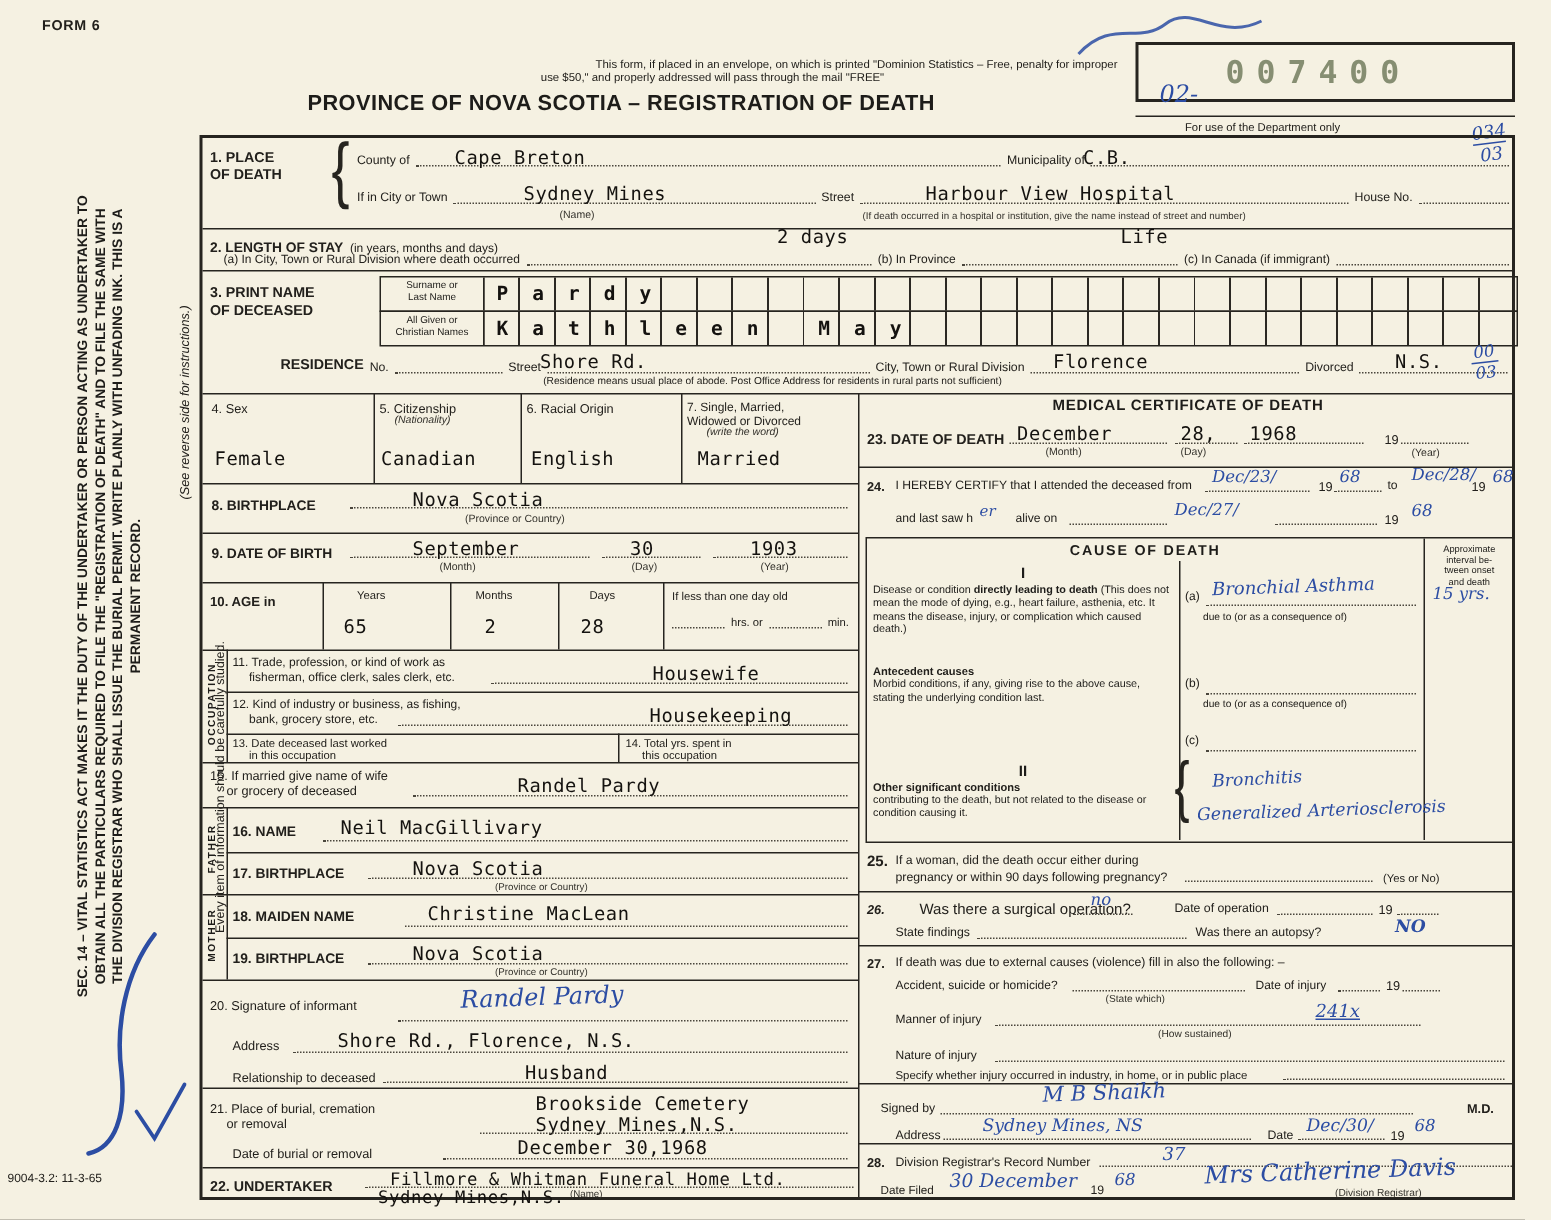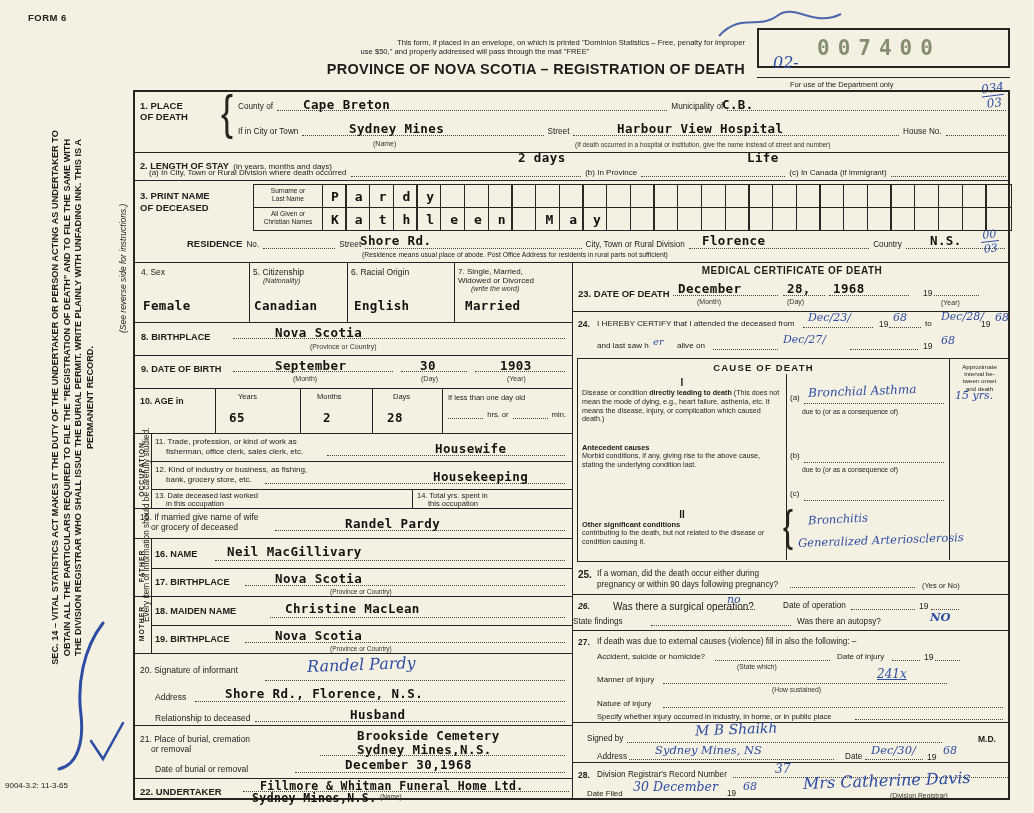--- a/index.html
+++ b/index.html
@@ -2,21 +2,21 @@
 <html><head>
 <meta charset="utf-8">
 <style>
 *{margin:0;padding:0;box-sizing:border-box;}
 html,body{background:#9a958a;}
 .page{position:relative;width:1034px;height:813px;background:#f5f1e2;font-family:"Liberation Sans",sans-serif;color:#1d1c19;overflow:hidden;}
 .abs{position:absolute;}
 .b{font-weight:700;}
 .i{font-style:italic;}
 .printed{font-size:8.2px;white-space:nowrap;color:#22201c;}
-.typed{position:absolute;font-family:"DejaVu Sans Mono","Liberation Mono",monospace;font-weight:700;color:#14120f;font-size:12.5px;white-space:pre;letter-spacing:.4px;}
+.typed{position:absolute;font-family:"DejaVu Sans Mono","Liberation Mono",monospace;font-weight:400;color:#14120f;font-size:12.5px;white-space:pre;letter-spacing:.4px;}
 .hand{position:absolute;font-family:"DejaVu Serif",serif;font-style:italic;color:#2c4da3;white-space:nowrap;}
 .frame{position:absolute;left:133px;top:90px;width:877px;height:710px;border:2px solid #26241f;}
 .hl{position:absolute;height:0;border-top:1.3px solid #26241f;}
 .vl{position:absolute;width:0;border-left:1.3px solid #26241f;}
 .dl{position:absolute;height:0;border-bottom:1.4px dotted #4a463c;}
 .line{position:absolute;display:flex;align-items:flex-end;gap:4px;}
 .dots{flex:1;border-bottom:1.4px dotted #4a463c;height:11px;min-width:10px;}
 .sub{font-size:7px;color:#33312b;white-space:nowrap;position:absolute;}
 .rot{transform-origin:0 0;transform:rotate(-90deg);position:absolute;}
 .gridrow{position:absolute;display:flex;border:1.3px solid #26241f;background:transparent;}
@@ -30,21 +30,21 @@
 </head>
 <body>
 
 <div class="page">
 
   <div class="abs printed b" style="left:28px;top:12px;font-size:9.5px;letter-spacing:.5px;">FORM 6</div>
   <div class="abs" style="left:205px;top:38px;width:540px;text-align:center;">
     <div class="printed" style="font-size:7.6px;white-space:normal;text-align:right;">This form, if placed in an envelope, on which is printed "Dominion Statistics – Free, penalty for improper</div>
     <div class="printed" style="font-size:7.6px;white-space:normal;">use $50," and properly addressed will pass through the mail "FREE"</div>
   </div>
-  <div class="abs b" style="left:205px;top:61px;width:540px;text-align:right;font-size:14.5px;letter-spacing:.3px;">PROVINCE OF NOVA SCOTIA – REGISTRATION OF DEATH</div>
+  <div class="abs b" style="left:205px;top:61px;width:540px;text-align:left;font-size:14.5px;letter-spacing:.3px;">PROVINCE OF NOVA SCOTIA – REGISTRATION OF DEATH</div>
 
   <div class="abs" style="left:757px;top:28px;width:253px;height:40px;border:2px solid #26241f;">
     <span class="hand" style="left:14px;top:7px;font-size:16px;margin-top:16px;">02-</span>
     <span class="abs" style="left:58px;top:6px;font-family:'DejaVu Sans Mono',monospace;font-weight:700;font-size:21px;letter-spacing:8px;color:#7b8466;opacity:.9;">007400</span>
   </div>
   <svg class="abs" style="left:715px;top:8px;" width="130" height="34" viewBox="0 0 130 34">
     <path d="M4,28 C26,4 44,22 62,8 S98,20 126,6" stroke="#2c4da3" stroke-width="2" fill="none" opacity=".85"></path>
   </svg>
   <div class="hl" style="left:757px;top:77px;width:253px;"></div>
   <div class="abs printed" style="left:790px;top:80px;font-size:7.5px;">For use of the Department only</div>
@@ -133,21 +133,21 @@
     <span class="gridname" style="left:196px;top:120px;">Kathleen May</span>
 
     <div class="line" style="left:52px;top:146px;width:818px;">
       <span class="printed b" style="font-size:9.5px;">RESIDENCE</span>
       <span class="printed">No.</span>
       <span class="dots" style="flex:.4;"></span>
       <span class="printed">Street</span>
       <span class="dots" style="flex:1.2;"></span>
       <span class="printed">City, Town or Rural Division</span>
       <span class="dots" style="flex:1;"></span>
-      <span class="printed">Country</span>
+      <span class="printed">Divorced</span>
       <span class="dots" style="flex:.55;"></span>
     </div>
     <span class="typed" style="left:225px;top:141px;text-align:center;">Shore Rd.</span>
     <span class="typed" style="left:567px;top:141px;">Florence</span>
     <span class="typed" style="left:795px;top:141px;">N.S.</span>
     <div class="abs printed" style="left:120px;top:159px;width:520px;text-align:center;font-size:6.8px;">(Residence means usual place of abode. Post Office Address for residents in rural parts not sufficient)</div>
     <div class="abs frac" style="left:846px;top:137px;transform:rotate(-6deg);font-size:11px;line-height:11px;">
       <span>00</span>
       <span class="fracline" style="width:18px;"></span>
       <span>03</span>
@@ -364,21 +364,21 @@
 
     <div class="hl" style="left:437px;top:538px;width:436px;"></div>
     <span class="abs printed b" style="left:443px;top:509px;font-size:8.5px;font-style:italic;">26.</span>
     <span class="abs printed" style="left:478px;top:509px;font-size:10px;">Was there a surgical operation?</span>
     <div class="dl" style="left:580px;top:517px;width:40px;"></div>
     <span class="hand" style="left:592px;top:501px;font-size:11px;">no</span>
     <span class="abs printed" style="left:648px;top:509px;font-size:8.2px;">Date of operation</span>
     <div class="dl" style="left:716px;top:517px;width:64px;"></div>
     <span class="abs printed" style="left:784px;top:509px;font-size:8.5px;">19</span>
     <div class="dl" style="left:796px;top:517px;width:28px;"></div>
-    <span class="abs printed" style="left:438px;top:525px;font-size:8.2px;text-align:center;">State findings</span>
+    <span class="abs printed" style="left:462px;top:525px;font-size:8.2px;text-align:center;">State findings</span>
     <div class="dl" style="left:516px;top:533px;width:140px;"></div>
     <span class="abs printed" style="left:662px;top:525px;font-size:8.2px;">Was there an autopsy?</span>
     <span class="hand b" style="left:795px;top:518px;font-size:11.5px;">NO</span>
 
     <div class="hl" style="left:437px;top:630px;width:436px;"></div>
     <span class="abs printed b" style="left:443px;top:545px;font-size:8.5px;">27.</span>
     <span class="abs printed" style="left:462px;top:545px;font-size:8.2px;">If death was due to external causes (violence) fill in also the following: –</span>
     <span class="abs printed" style="left:462px;top:560px;font-size:8px;">Accident, suicide or homicide?</span>
     <div class="dl" style="left:580px;top:568px;width:115px;"></div>
     <span class="sub" style="left:602px;top:571px;font-size:6.8px;">(State which)</span>

